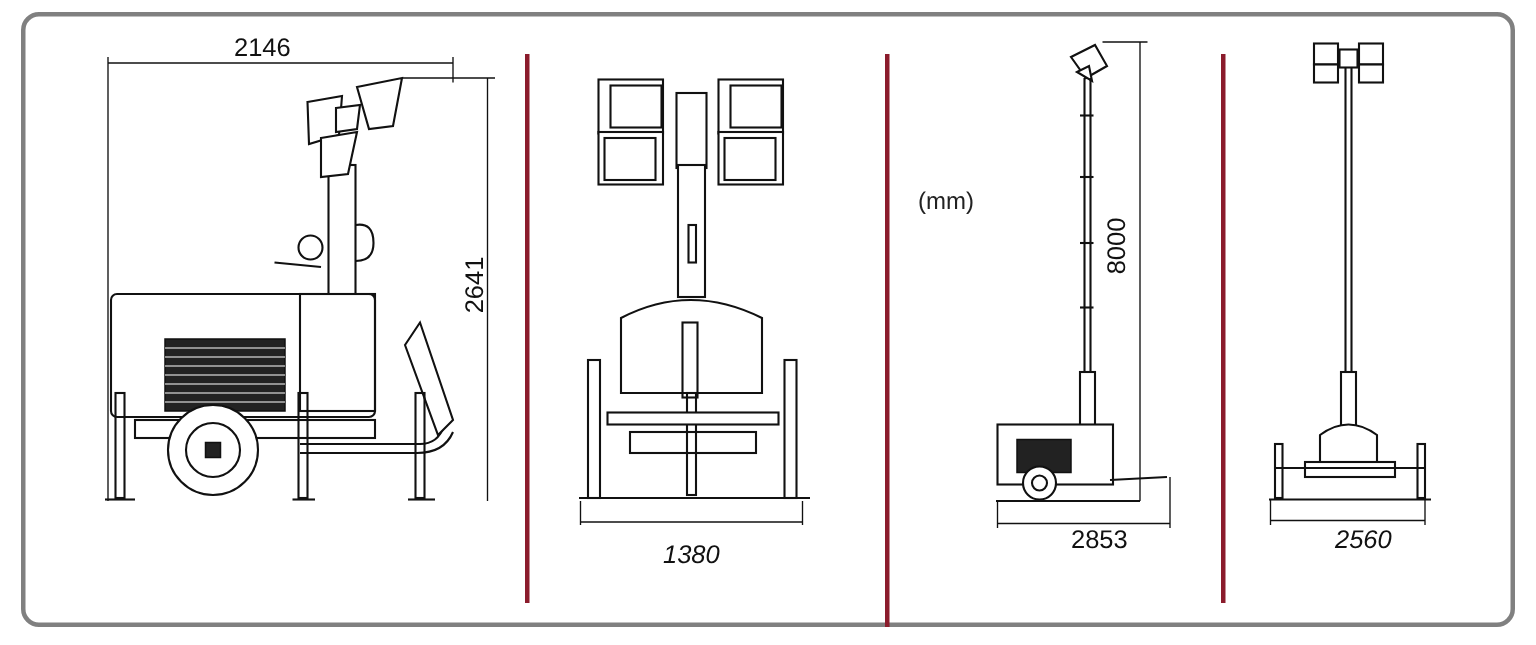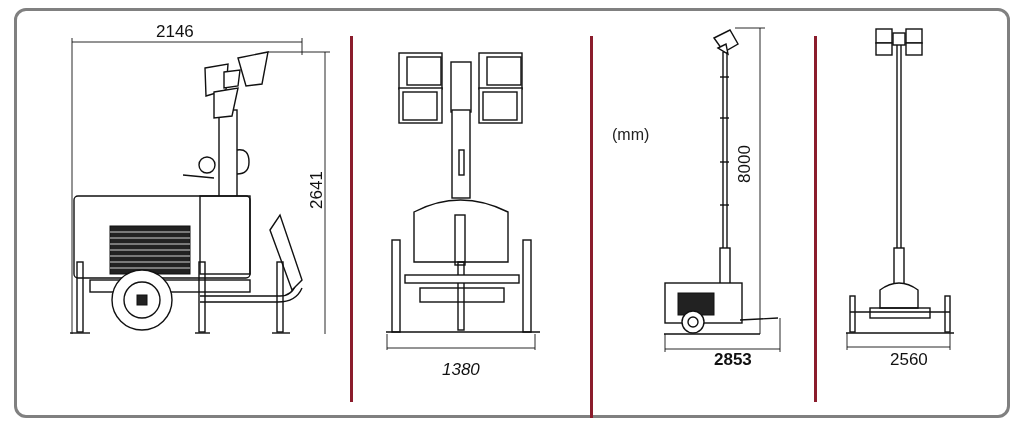--- a/index.html
+++ b/index.html
@@ -151,14 +151,14 @@
     <line class="thin" x1="847" y1="333" x2="847" y2="350"></line>
     <line class="thin" x1="950" y1="333" x2="950" y2="350"></line>
   </g>
 </svg>
 
 <div class="dim-text" style="left:156px; top:22px;">2146</div>
 <div class="dim-text" style="left:298px; top:180px; transform:rotate(-90deg); transform-origin:center;">2641</div>
 <div class="dim-text" style="left:442px; top:360px;font-style:italic;">1380</div>
 <div class="unit-text" style="left:612px; top:126px;">(mm)</div>
 <div class="dim-text" style="left:726px; top:154px; transform:rotate(-90deg); transform-origin:center;">8000</div>
-<div class="dim-text" style="left:714px; top:350px;font-weight:bold;">2853</div>
-<div class="dim-text" style="left:890px; top:350px;">2560</div>
+<div class="dim-text" style="left:714px; top:350px;">2853</div>
+<div class="dim-text" style="left:890px; top:350px;font-style:italic;">2560</div>
 
 </body></html>

